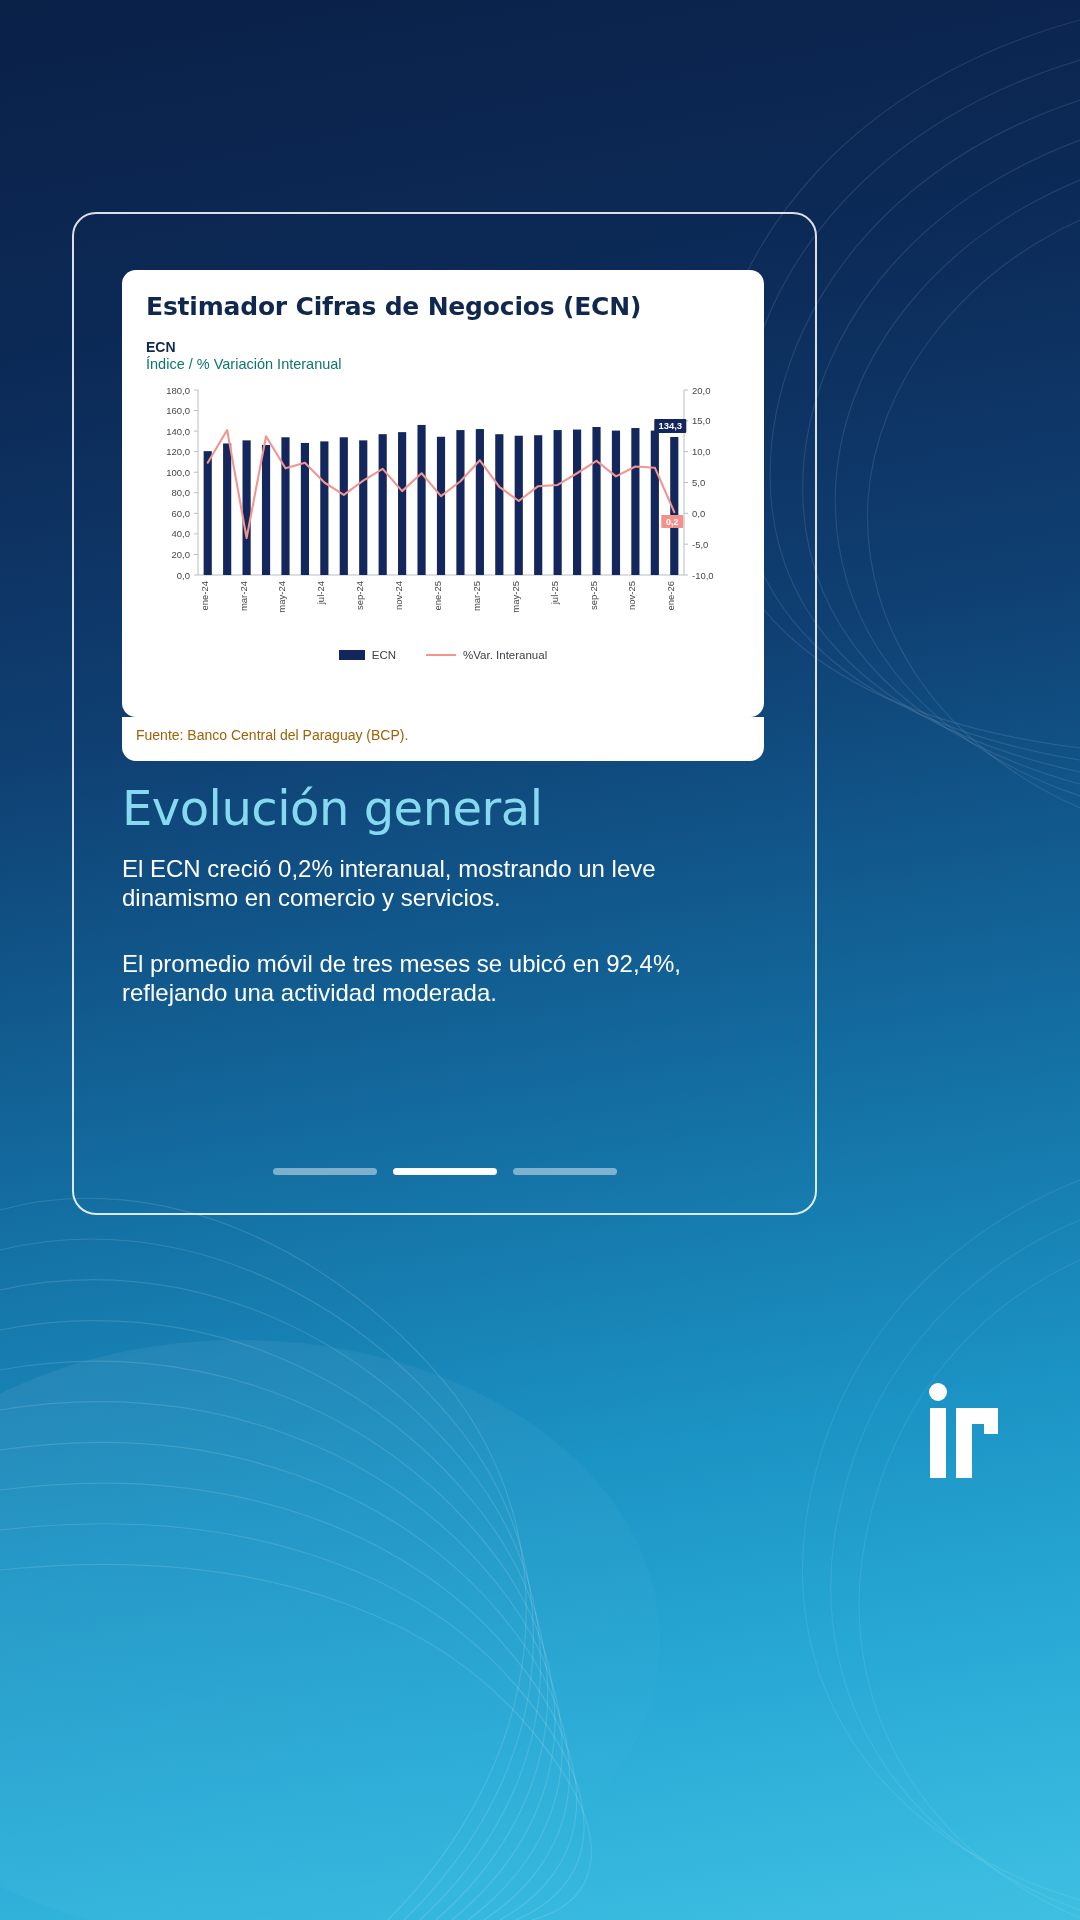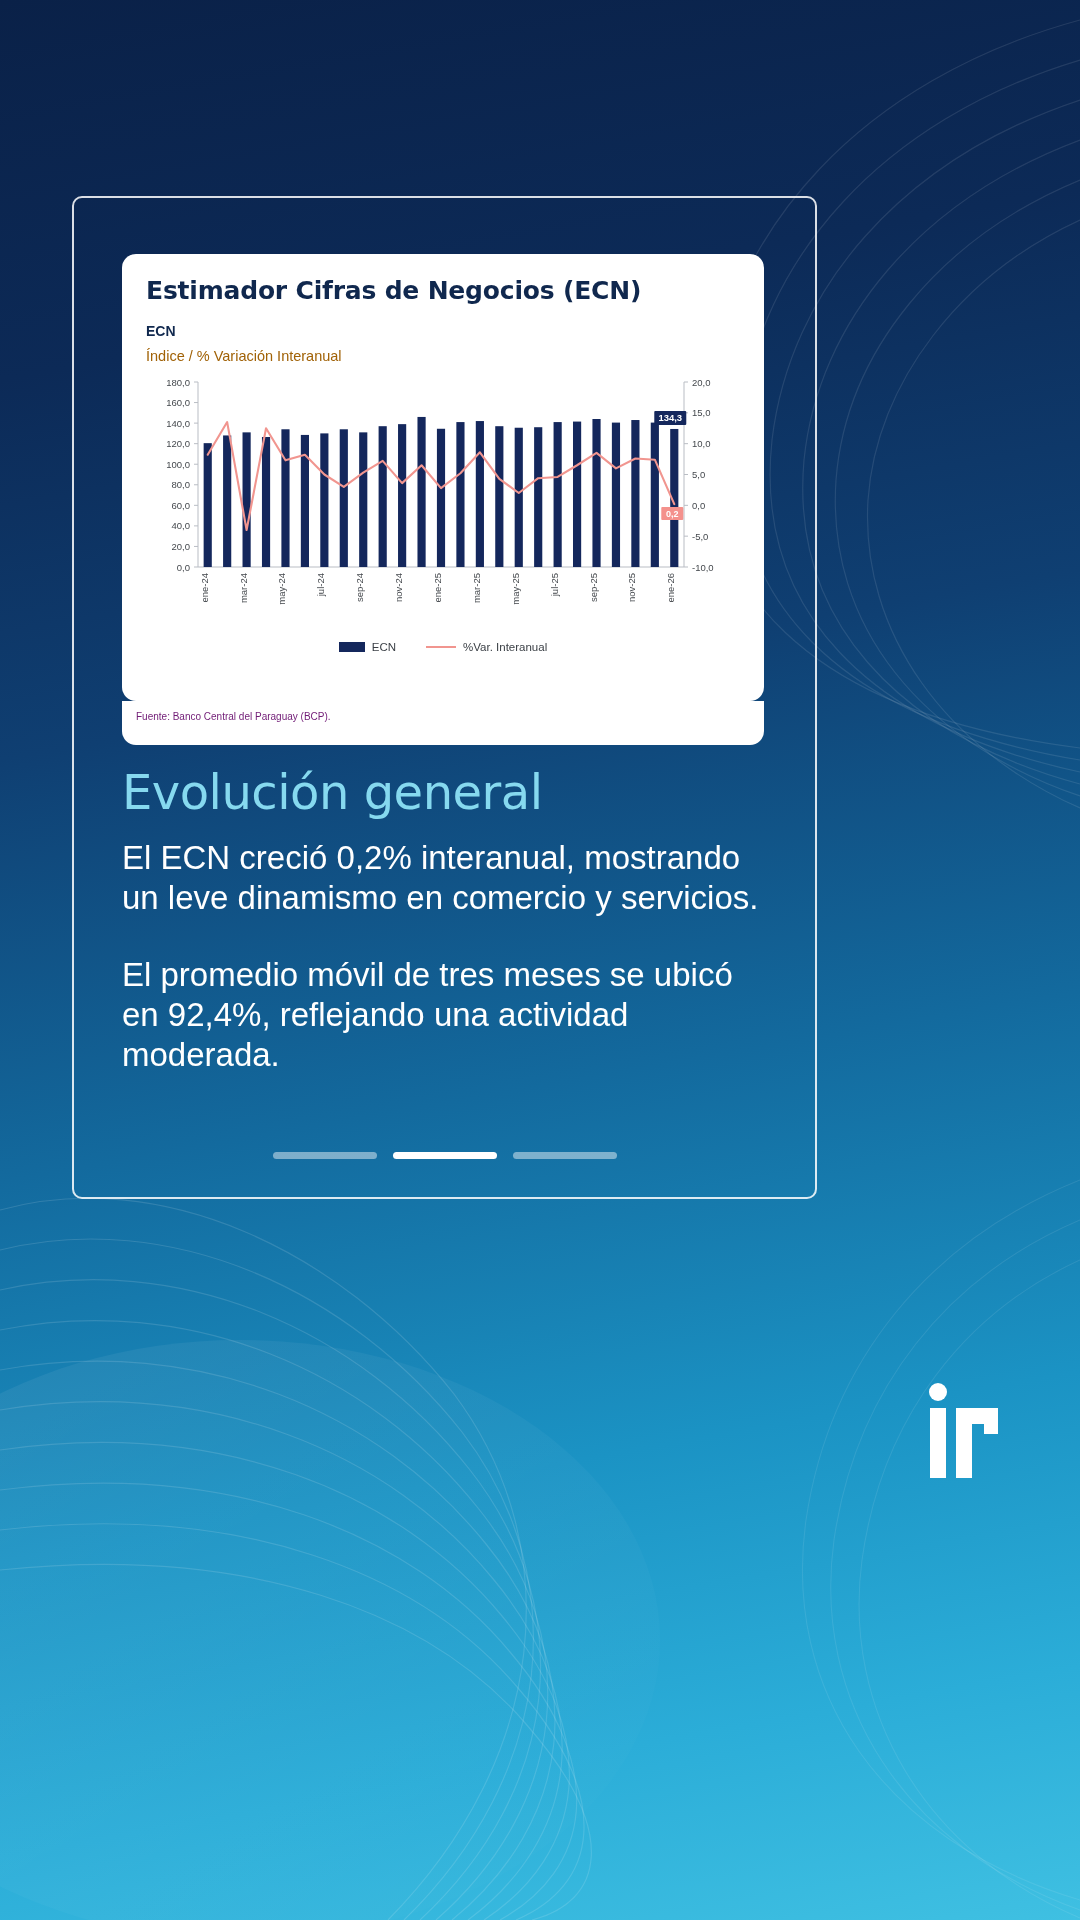--- a/index.html
+++ b/index.html
@@ -26,25 +26,25 @@
     position: absolute;
     inset: 0;
     pointer-events: none;
   }
   .bg-swirl svg { width: 100%; height: 100%; display: block; }
 
   
   .card {
     position: absolute;
     left: 72px;
-    top: 196px;
+    top: 212px;
     width: 745px;
     height: 1003px;
     border: 2px solid rgba(255,255,255,0.85);
-    border-radius: 10px;
+    border-radius: 24px;
     background: transparent;
   }
 
   
   .chart-panel {
     position: absolute;
     left: 48px;
     top: 56px;
     width: 642px;
     height: 447px;
@@ -60,22 +60,22 @@
     letter-spacing: -0.2px;
   }
   .chart-sub-strong {
     margin-top: 18px;
     font-size: 14px;
     font-weight: bold;
     color: #10284e;
   }
   .chart-sub {
     font-size: 14.5px;
-    color: #a16207;
-    margin-top: 9px;
+    color: #0f766e;
+    margin-top: 1px;
   }
 
   .plot-wrap {
     position: relative;
     margin-top: 10px;
     width: 594px;
     height: 265px;
   }
   .plot-svg { display: block; }
 
@@ -115,21 +115,21 @@
     font-size: 48px;
     color: #86d9ef;
     letter-spacing: -0.5px;
   }
   .body-text {
     position: absolute;
     left: 48px;
     top: 640px;
     width: 650px;
     color: #ffffff;
-    font-size: 33px;
+    font-size: 24px;
     line-height: 1.22;
   }
   .body-text p + p { margin-top: 36px; }
 
   
   .pager {
     position: absolute;
     left: 0;
     right: 0;
     bottom: 38px;
@@ -292,21 +292,21 @@
         <span class="legend-label">ECN</span>
       </div>
       <div class="legend-item">
         <span class="legend-swatch-line"></span>
         <span class="legend-label">%Var. Interanual</span>
       </div>
     </div>
   </div>
 
   <div class="source-line">
-    <div style="padding:10px 0 0 14px;font-size:10px;color:#701a75;">Fuente: Banco Central del Paraguay (BCP).</div>
+    <div style="padding:10px 0 0 14px;font-size:14px;color:#a16207;">Fuente: Banco Central del Paraguay (BCP).</div>
   </div>
 
   <div class="headline">Evolución general</div>
 
   <div class="body-text">
     <p>El ECN creció 0,2% interanual, mostrando un leve dinamismo en comercio y servicios.</p>
     <p>El promedio móvil de tres meses se ubicó en 92,4%, reflejando una actividad moderada.</p>
   </div>
 
   <div class="pager">

